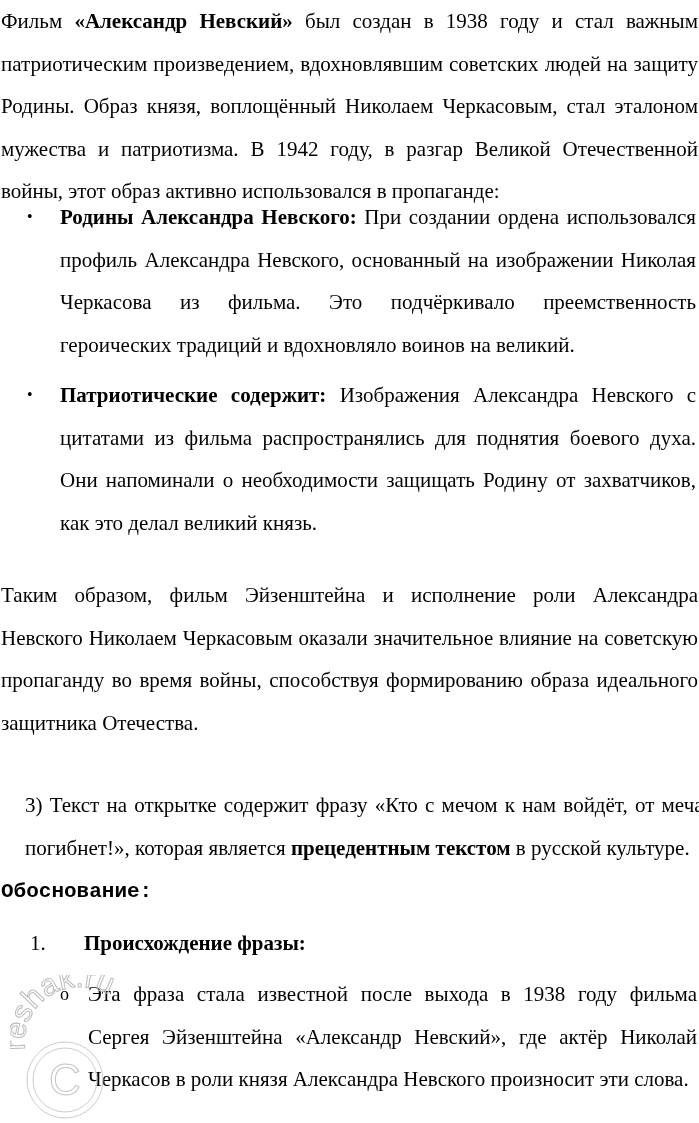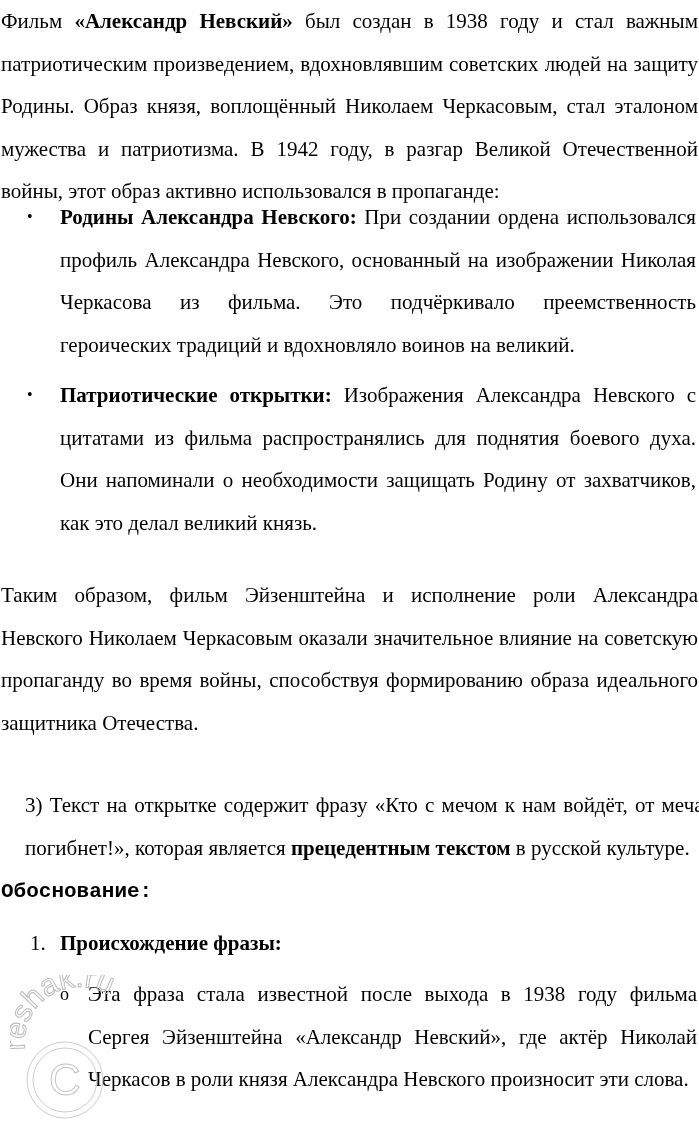--- a/index.html
+++ b/index.html
@@ -29,33 +29,33 @@
 
   <p class="para" style="top:0;"><span>Фильм </span><b>«Александр Невский»</b><span> был создан в 1938 году и стал важным патриотическим произведением, вдохновлявшим советских людей на защиту Родины. Образ князя, воплощённый Николаем Черкасовым, стал эталоном мужества и патриотизма. В 1942 году, в разгар Великой Отечественной войны, этот образ активно использовался в пропаганде:</span></p>
 
   <ul class="bullets" style="top:196px;">
     <li style="margin-bottom:8px;">
       <span class="dot">•</span>
       <b>Родины Александра Невского:</b><span> При создании ордена использовался профиль Александра Невского, основанный на изображении Николая Черкасова из фильма. Это подчёркивало преемственность героических традиций и вдохновляло воинов на великий.</span>
     </li>
     <li>
       <span class="dot">•</span>
-      <b>Патриотические открытки:</b><span> Изображения Александра Невского с цитатами из фильма распространялись для поднятия боевого духа. Они напоминали о необходимости защищать Родину от захватчиков, как это делал великий князь.</span>
+      <b>Патриотические содержит:</b><span> Изображения Александра Невского с цитатами из фильма распространялись для поднятия боевого духа. Они напоминали о необходимости защищать Родину от захватчиков, как это делал великий князь.</span>
     </li>
   </ul>
 
   <p class="para" style="top:574px;">Таким образом, фильм Эйзенштейна и исполнение роли Александра Невского Николаем Черкасовым оказали значительное влияние на советскую пропаганду во время войны, способствуя формированию образа идеального защитника Отечества.</p>
 
   <p class="para" style="top:784px;margin-left:24px;"><span>3) Текст на открытке содержит фразу «Кто с мечом к нам войдёт, от меча и погибнет!», которая является </span><b>прецедентным текстом</b><span> в русской культуре.</span></p>
 
   <p class="para" style="top:871px;font-family:Liberation Mono, monospace;"><b>Обоснование:</b></p>
 
   <div class="num-item" style="top:922px;">
     <span class="num" style="line-height:42.5px;">1.</span>
-    <b class="txt" style="line-height:42.5px;">Происхождение фразы:</b>
+    <b class="txt" style="line-height:42.5px;margin-left:24px;">Происхождение фразы:</b>
   </div>
 
   <p class="sub" style="top:973px;">
     <span class="circ">o</span><span>Эта фраза стала известной после выхода в 1938 году фильма Сергея Эйзенштейна «Александр Невский», где актёр Николай Черкасов в роли князя Александра Невского произносит эти слова.</span>
   </p>
 
   <svg class="wm" viewBox="0 0 140 150">
     <defs>
       <path id="arc" d="M 15 75 A 55 55 0 0 1 125 60"></path>
     </defs>

